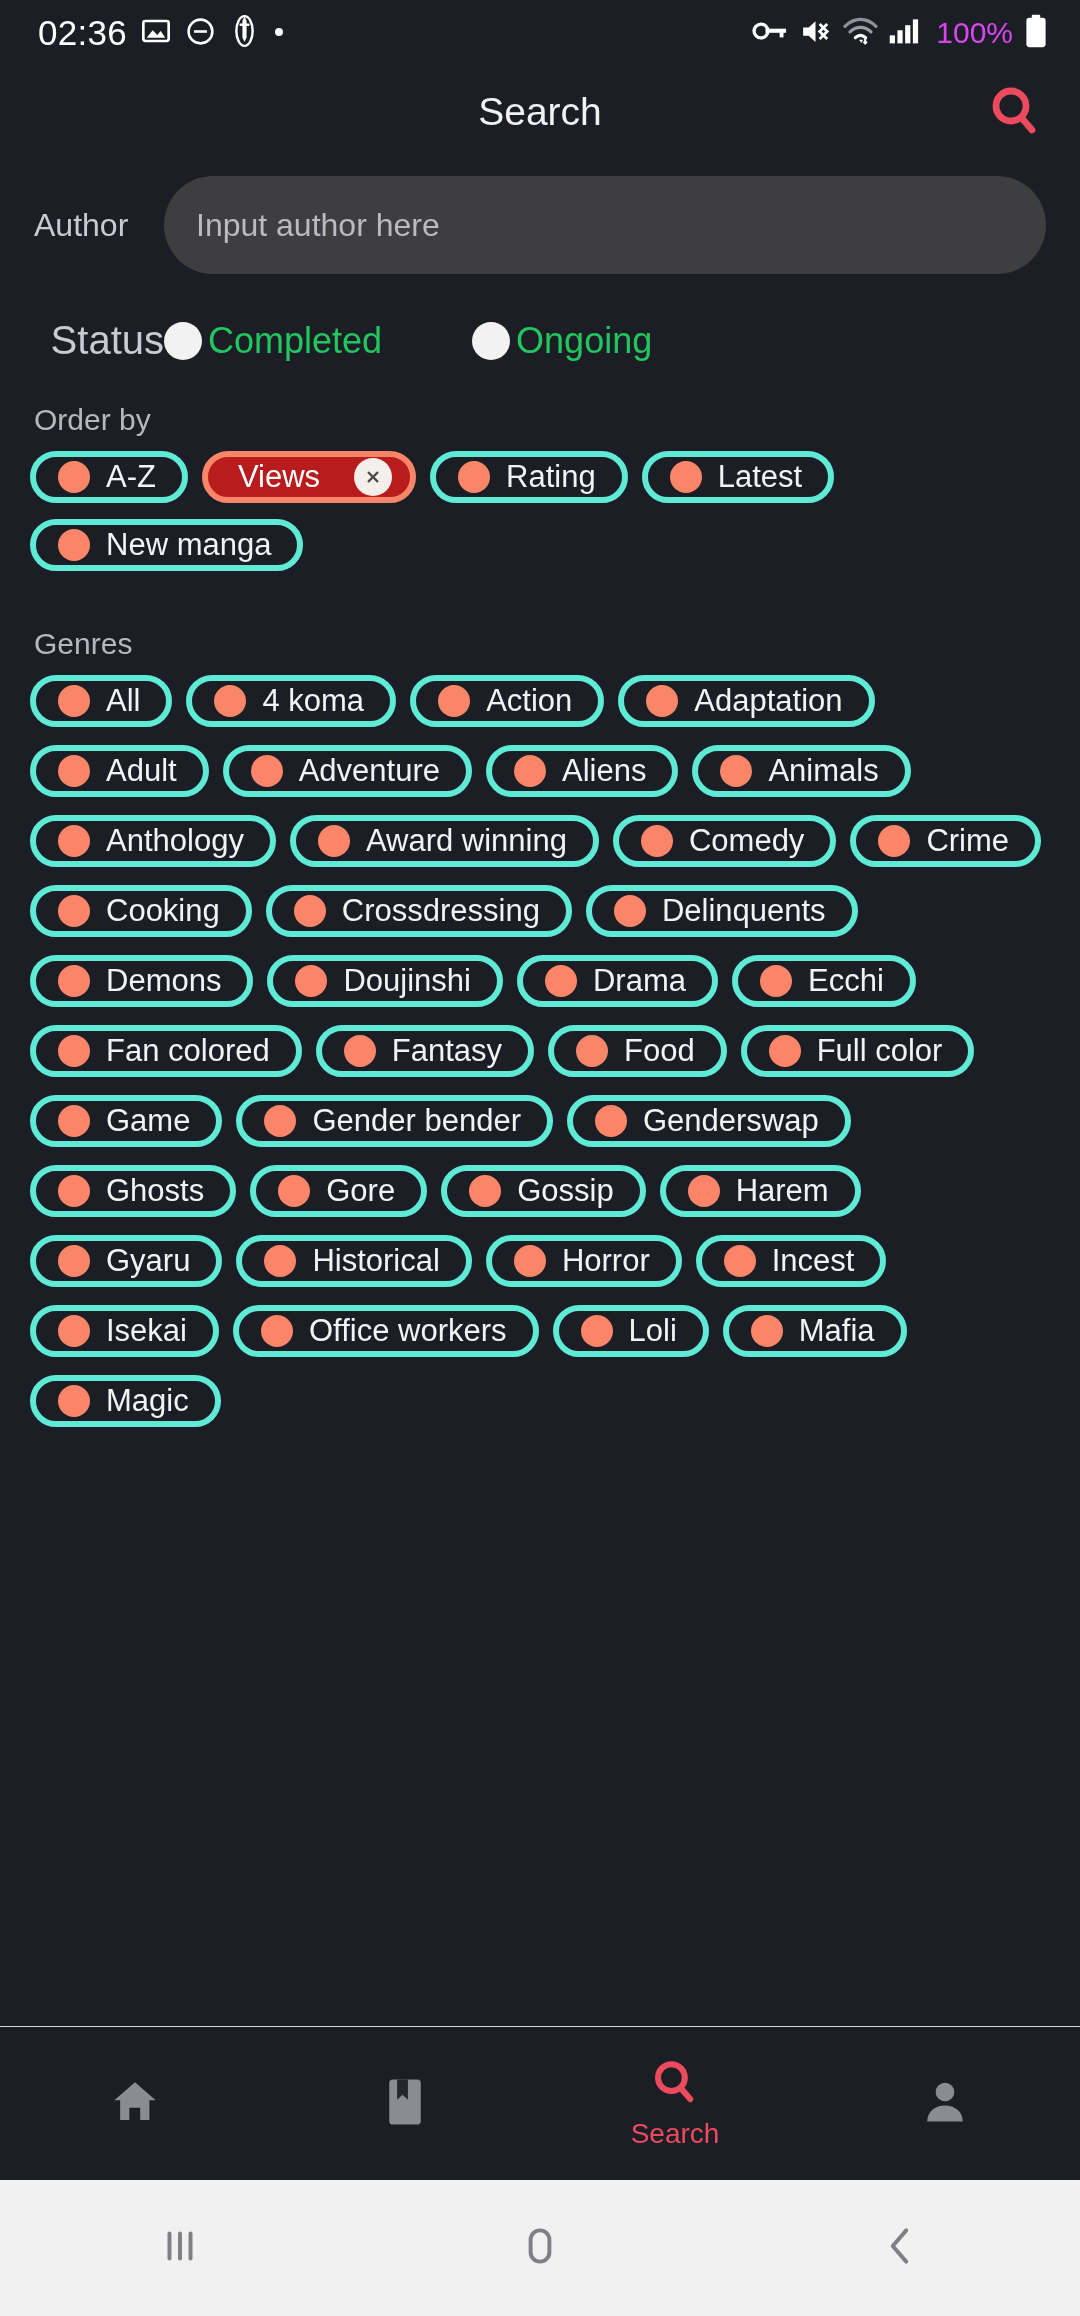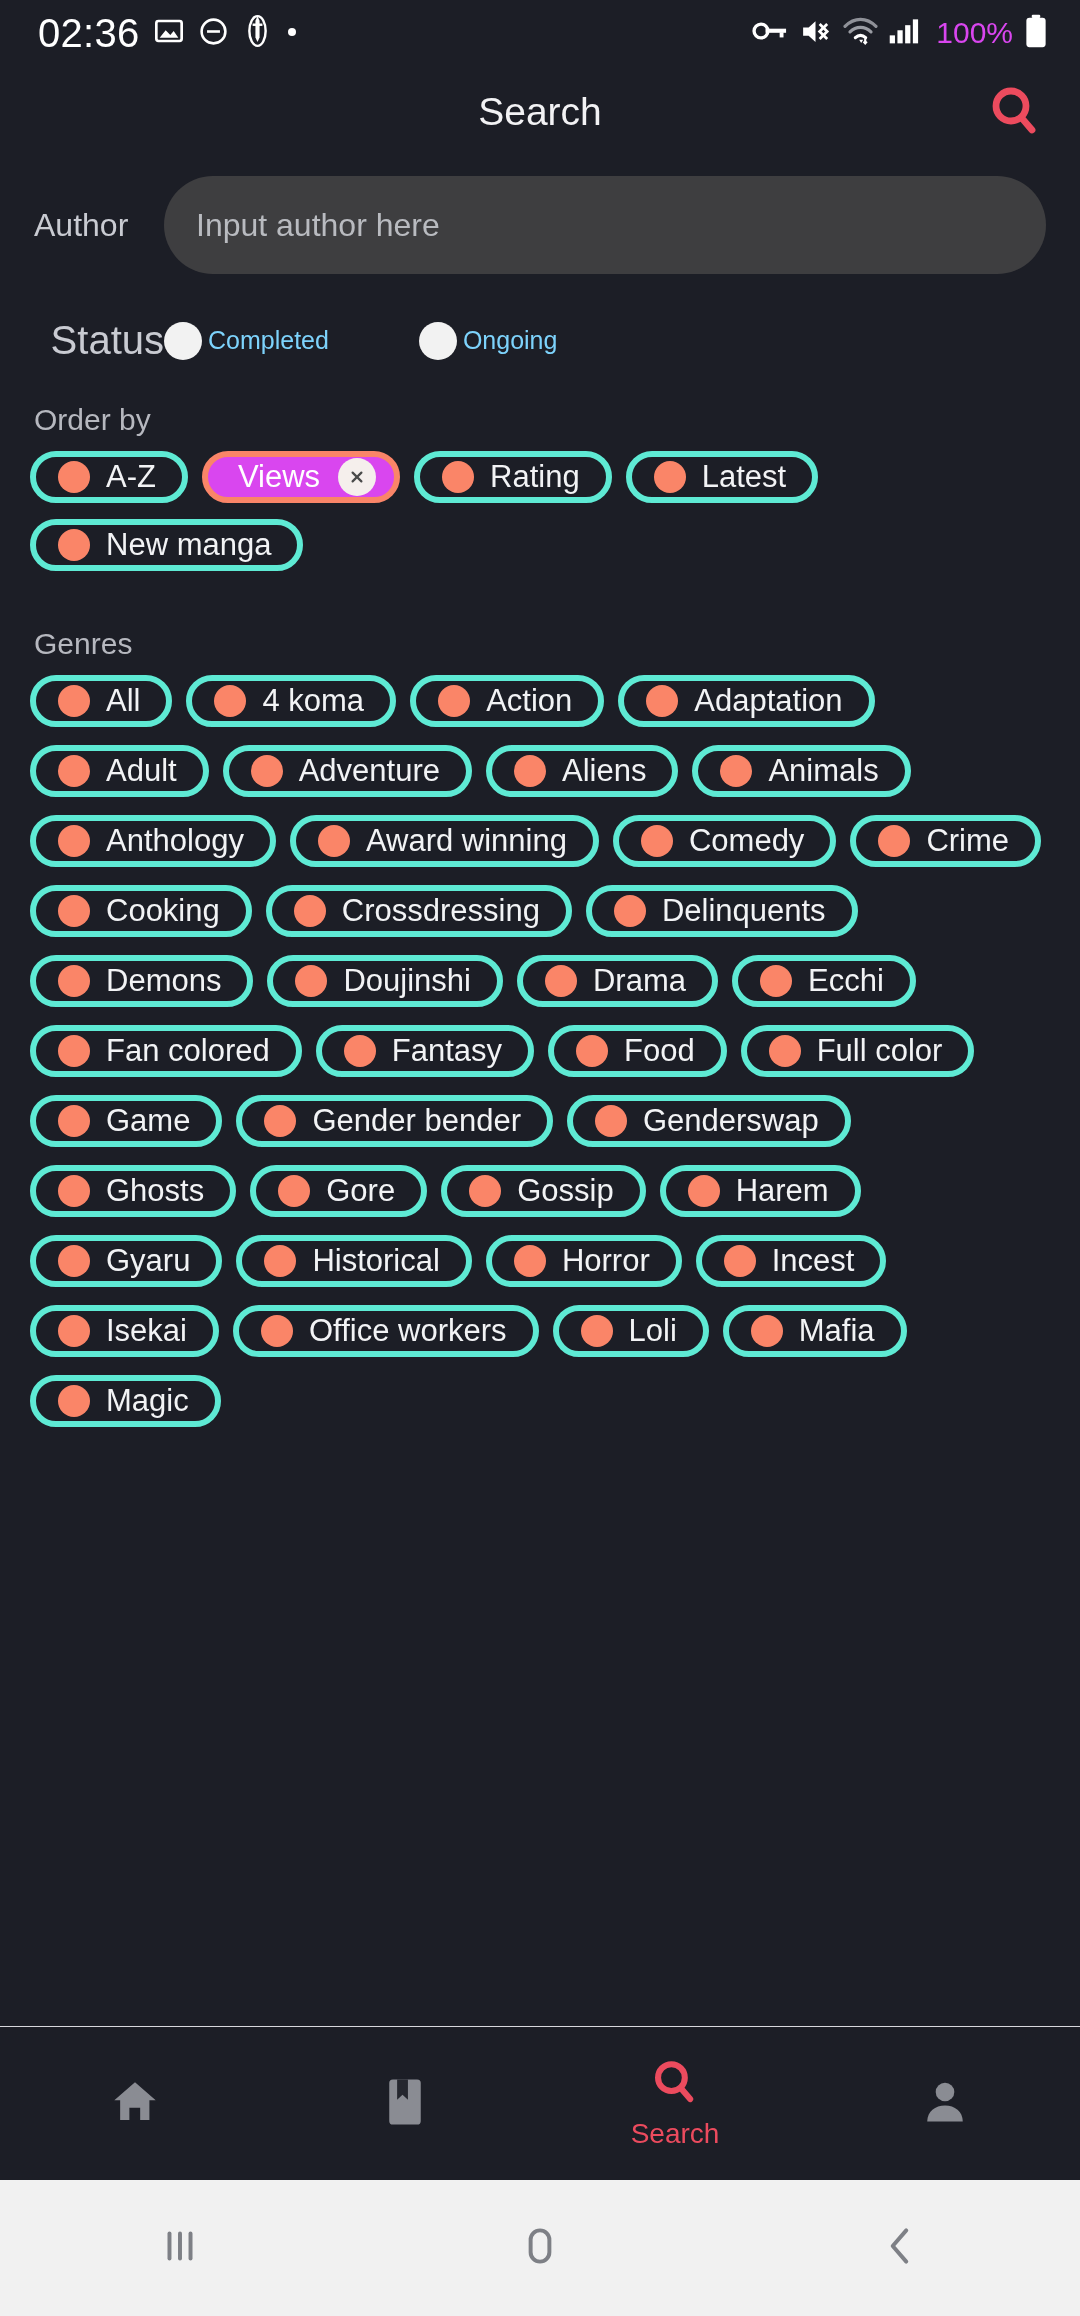--- a/index.html
+++ b/index.html
@@ -17,21 +17,21 @@
   }
 
   
   .statusbar {
     height: 66px; flex: 0 0 66px;
     display: flex; align-items: center;
     padding: 0 32px 0 38px;
     color: #ffffff;
   }
   .sb-left { display: flex; align-items: center; gap: 13px; }
-  .sb-time { font-size: 40px; letter-spacing: 0.3px; font-weight: 400; color:#fff; }
+  .sb-time { font-size: 35px; letter-spacing: 0.3px; font-weight: 400; color:#fff; }
   .sb-right { margin-left: auto; display: flex; align-items: center; gap: 11px; }
   .sb-batt-text { font-size: 30px; color: #d946ef; margin-left: 4px; }
   .sb-ico { display:block; }
 
   
   .header {
     height: 92px; flex: 0 0 92px;
     position: relative;
     display: flex; align-items: center; justify-content: center;
   }
@@ -76,21 +76,21 @@
     display: flex; align-items: center;
     padding: 0 34px;
     margin-top: 44px;
   }
   .status-label { width: 130px; flex: 0 0 130px; font-size: 40px; color: #c9cbd2; text-align: right; }
   .radio-item { display: flex; align-items: center; cursor: pointer; }
   .radio-dot {
     width: 38px; height: 38px; border-radius: 50%;
     background: #f2f2f2; flex: 0 0 38px;
   }
-  .radio-label { font-size: 25px; color: #7dd3fc; margin-left: 6px; }
+  .radio-label { font-size: 36px; color: #22c55e; margin-left: 6px; }
   .radio-gap { width: 90px; }
 
   
   .section-title {
     font-size: 30px; color: #b6b8bf;
     padding: 0 34px; margin-top: 40px; margin-bottom: 14px;
   }
   .chips {
     display: flex; flex-wrap: wrap;
     padding: 0 30px;
@@ -105,23 +105,24 @@
     background: transparent;
     cursor: pointer;
   }
   .chip-dot {
     width: 32px; height: 32px; border-radius: 50%;
     background: #fa8568; flex: 0 0 32px;
     margin-right: 16px;
   }
   .chip-label { font-size: 31px; color: #f2f3f5; white-space: nowrap; }
   .chip.selected {
-    background: #d946ef;
+    background: #b91c1c;
     border-color: #fa8568;
     padding: 0 18px 0 30px;
+    gap: 16px;
   }
   .chip.selected .chip-label { color: #ffffff; margin-right: 18px; }
   .chip-close {
     width: 38px; height: 38px; border-radius: 50%;
     background: #f5efec;
     display: inline-flex; align-items: center; justify-content: center;
     flex: 0 0 38px;
     cursor: pointer;
   }
   .chips.orderby { margin-bottom: 6px; }

